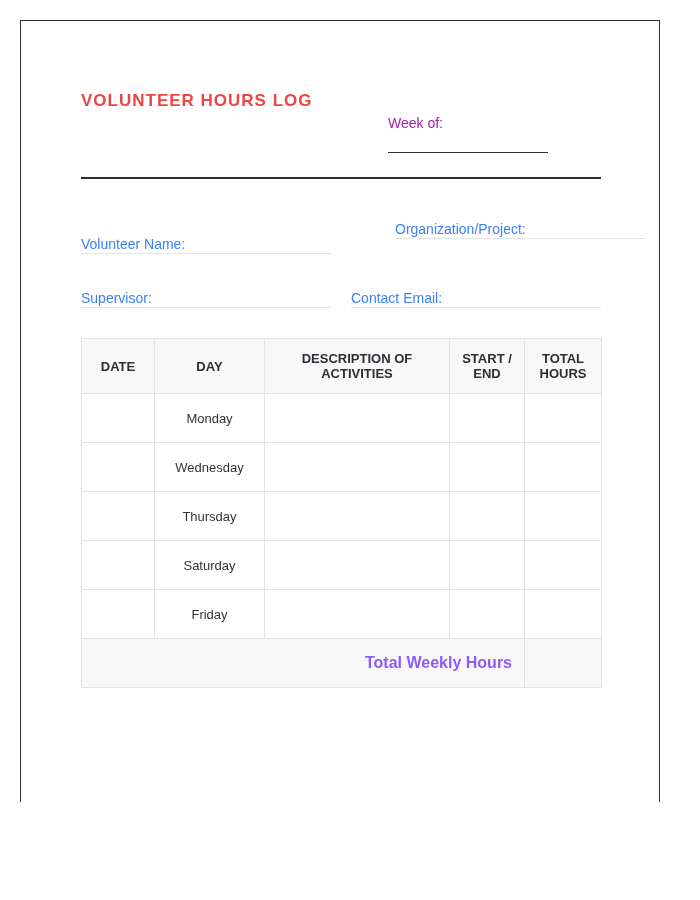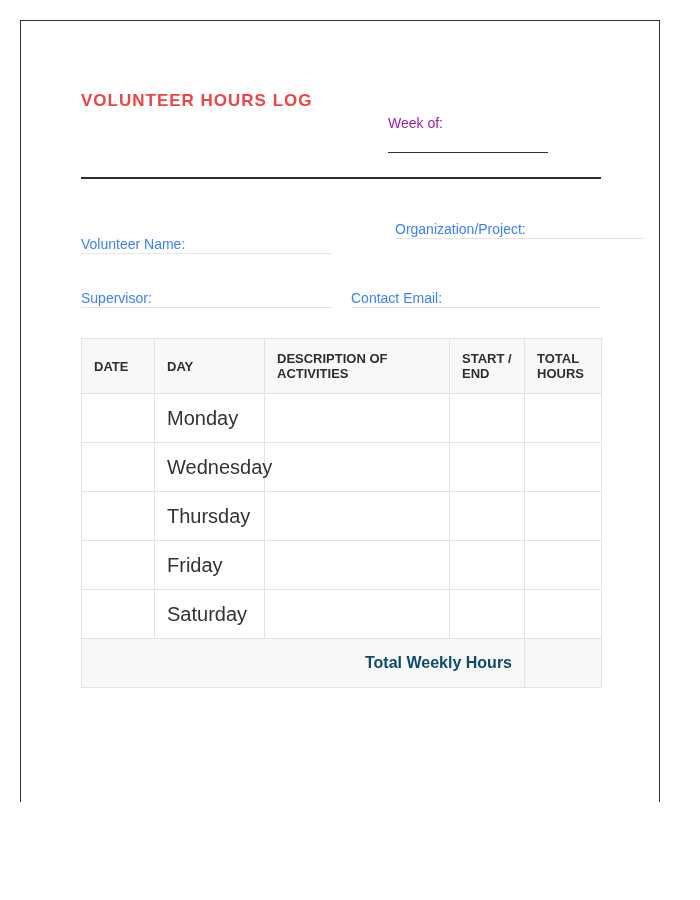--- a/index.html
+++ b/index.html
@@ -5,25 +5,25 @@
   html, body { margin:0; padding:0; background:#ffffff; }
   body { width:700px; height:900px; position:relative; font-family:"Liberation Sans", sans-serif; color:#2b2f33; overflow:hidden; }
   .page { position:absolute; left:20px; top:20px; width:640px; height:782px; border-left:1px solid #333; border-right:1px solid #333; border-top:1px solid #333; box-sizing:border-box; }
   .title { position:absolute; left:81px; top:82px; width:280px; font-size:17px; font-weight:bold; letter-spacing:1px; line-height:38px; color:#ef4444; margin:0; }
   .week { position:absolute; left:388px; top:115px; font-size:14px; color:#a21caf; }
   .week-line { position:absolute; left:388px; top:152px; width:160px; border-bottom:1px solid #333; }
   .rule { position:absolute; left:81px; top:177px; width:520px; height:2px; background:#2b2f33; }
   .field { position:absolute; width:250px; height:24px; border-bottom:1px solid #e3e5e7; font-size:14px; color:#3b82f6; }
   .field span { position:absolute; left:0; top:7px; }
   table { position:absolute; left:81px; top:338px; width:520px; border-collapse:collapse; table-layout:fixed; }
-  th, td { border:1px solid #e1e4e6; padding:0 12px; text-align:left; vertical-align:middle; box-sizing:border-box; }
+  th, td { border:1px solid #e1e4e6; padding:0 12px; text-align:center; vertical-align:middle; box-sizing:border-box; }
   th { background:#f8f8f8; font-size:13px; font-weight:bold; color:#2b2f33; height:55px; line-height:15px; }
-  td { height:49px; font-size:20px; color:#333; }
+  td { height:49px; font-size:13px; color:#333; }
   tr.total td { background:#f8f8f8; }
-  .total-label { text-align:right; font-weight:bold; font-size:16px; color:#0c4a6e; }
+  .total-label { text-align:right; font-weight:bold; font-size:16px; color:#8b5cf6; }
 </style>
 </head>
 <body>
 
 <div class="page"></div>
 
 <h1 class="title">VOLUNTEER HOURS LOG</h1>
 <div class="week">Week of:</div>
 <div class="week-line"></div>
 <div class="rule"></div>
@@ -75,28 +75,28 @@
     </tr>
     <tr>
       <td></td>
       <td>Thursday</td>
       <td></td>
       <td></td>
       <td></td>
     </tr>
     <tr>
       <td></td>
-      <td>Friday</td>
+      <td>Saturday</td>
       <td></td>
       <td></td>
       <td></td>
     </tr>
     <tr>
       <td></td>
-      <td>Saturday</td>
+      <td>Friday</td>
       <td></td>
       <td></td>
       <td></td>
     </tr>
     <tr class="total">
       <td colspan="4" class="total-label">Total Weekly Hours</td>
       <td></td>
     </tr>
   </tbody>
 </table>

